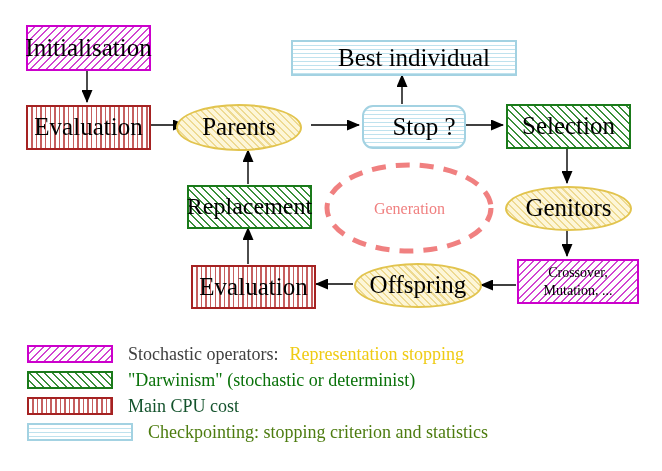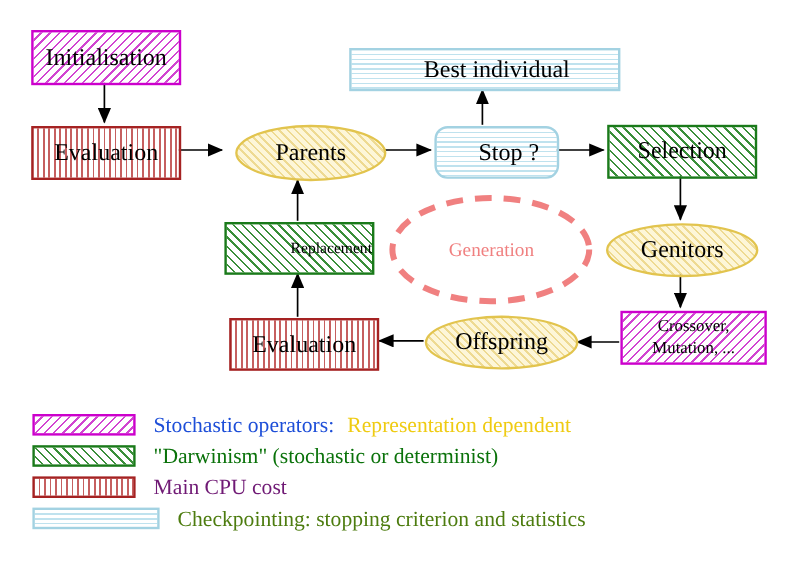--- a/index.html
+++ b/index.html
@@ -5,21 +5,21 @@
   html,body{margin:0;padding:0;background:#fff;}
   .stage{
     position:relative;width:662px;height:471px;background:#ffffff;overflow:hidden;
     font-family:"Liberation Serif","DejaVu Serif",serif;color:#000;
   }
   .connector-layer{position:absolute;left:0;top:0;width:662px;height:471px;}
 
   
   .node{
     position:absolute;display:flex;align-items:center;justify-content:center;
-    text-align:center;font-size:20px;line-height:1.05;
+    text-align:center;font-size:25px;line-height:1.05;
   }
   .hatch-magenta{
     border:2px solid #cc00cc;
     background:repeating-linear-gradient(135deg,#ffffff 0,#ffffff 4px,#d145d1 4px,#d145d1 5.4px);
   }
   .hatch-green{
     border:2px solid #1a7a1a;
     background:repeating-linear-gradient(45deg,#ffffff 0,#ffffff 4px,#3a8f3a 4px,#3a8f3a 5.4px);
   }
   .stripe-red{
@@ -35,44 +35,44 @@
   .ellipse-yellow{
     border:2px solid #e2c44e;border-radius:50%;
     background:repeating-linear-gradient(45deg,#fdf6d8 0,#fdf6d8 3.4px,#eeda92 3.4px,#eeda92 4.9px);
   }
 
   .b-init{left:26px;top:25px;width:121px;height:42px;}
   .b-eval1{left:26px;top:105px;width:121px;height:41px;}
   .b-best{left:291px;top:40px;width:202px;height:32px;}
   .b-stop{left:362px;top:105px;width:80px;height:40px;border-radius:11px;}
   .b-sel{left:506px;top:104px;width:121px;height:41px;}
-  .b-repl{left:187px;top:185px;width:121px;height:40px;font-size:13px;justify-content:flex-end;}
+  .b-repl{left:187px;top:185px;width:121px;height:40px;font-size:24px;}
   .b-eval2{left:191px;top:265px;width:121px;height:40px;}
   .b-cross{left:517px;top:259px;width:118px;height:41px;font-size:14px;flex-direction:column;line-height:1.25;}
 
-  .e-parents{left:196px;top:104px;width:122px;height:43px;}
+  .e-parents{left:176px;top:104px;width:122px;height:43px;}
   .e-genitors{left:505px;top:186px;width:123px;height:41px;}
   .e-offspring{left:354px;top:263px;width:124px;height:41px;}
 
   .generation-label{
     position:absolute;left:327px;top:165px;width:165px;height:87px;
     display:flex;align-items:center;justify-content:center;
     color:#f08080;font-size:16px;
   }
 
   
   .legend{position:absolute;left:27px;top:341px;}
   .legend-row{display:flex;align-items:center;height:26px;}
   .legend-swatch{width:82px;height:14px;flex:0 0 82px;margin-right:15px;}
   .legend-swatch.stripe-cyan,.legend-swatch.stripe-red{height:14px;}
   .legend-text{font-size:18px;white-space:nowrap;}
-  .c-magenta{color:#1d4ed8;font-family:Liberation Serif, serif;}
+  .c-magenta{color:#404040;font-family:Liberation Serif, serif;}
   .c-yellow{color:#efcb12;margin-left:11px;}
   .c-green{color:#0a720a;}
-  .c-red{color:#701a75;font-family:Liberation Serif, serif;}
+  .c-red{color:#14532d;font-family:Liberation Serif, serif;}
   .c-cyan{color:#4d7c0f;}
 </style>
 </head>
 <body>
 
 <div class="stage">
 
   <svg class="connector-layer" width="662" height="471" viewBox="0 0 662 471">
     <defs>
       <marker id="ah" markerUnits="userSpaceOnUse" markerWidth="14" markerHeight="11" refX="12" refY="5.5" orient="auto">
@@ -139,21 +139,21 @@
 
   <div class="node hatch-magenta b-cross">
     <span>Crossover,</span>
     <span>Mutation, ...</span>
   </div>
 
   <div class="legend">
     <div class="legend-row">
       <div class="legend-swatch hatch-magenta"></div>
       <div class="legend-text">
-        <span class="c-magenta">Stochastic operators:</span><span class="c-yellow">Representation dependent</span>
+        <span class="c-magenta">Stochastic operators:</span><span class="c-yellow">Representation stopping</span>
       </div>
     </div>
     <div class="legend-row">
       <div class="legend-swatch hatch-green"></div>
       <div class="legend-text c-green">"Darwinism" (stochastic or determinist)</div>
     </div>
     <div class="legend-row">
       <div class="legend-swatch stripe-red"></div>
       <div class="legend-text c-red">Main CPU cost</div>
     </div>

